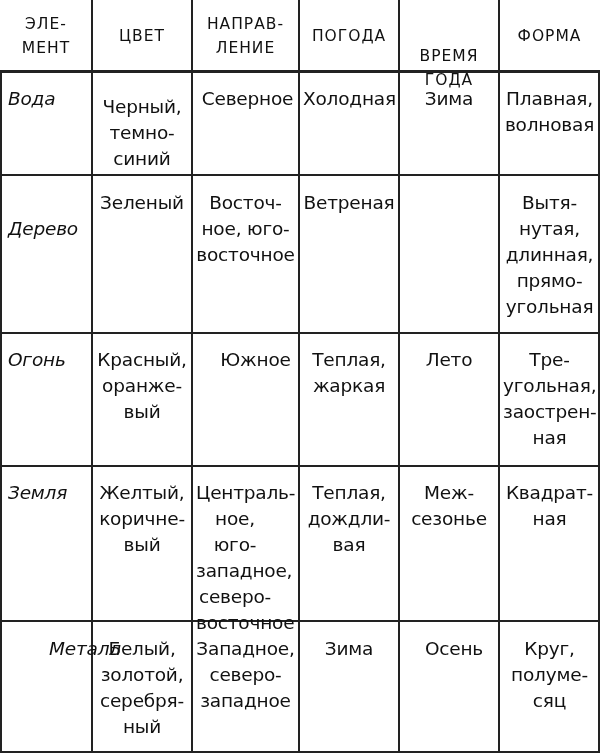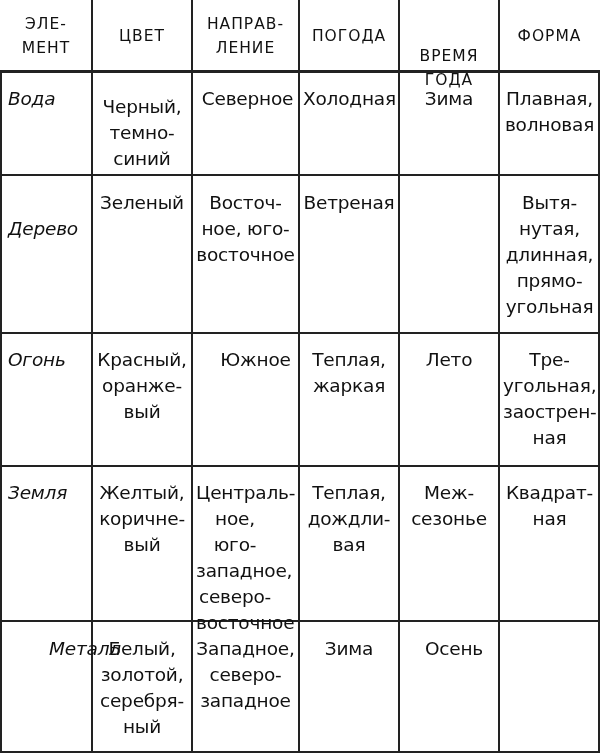--- a/index.html
+++ b/index.html
@@ -145,14 +145,17 @@
   <div class="cell elem" style="left:5px;top:636px;width:92px;padding-left:44px;">Металл</div>
   <div class="cell" style="left:92px;top:636px;width:100px;">Белый,
 золотой,
 серебря-
 ный</div>
   <div class="cell" style="left:192px;top:636px;width:107px;">Западное,
 северо-
 западное</div>
   <div class="cell" style="left:299px;top:636px;width:100px;">Зима</div>
   <div class="cell" style="left:399px;top:636px;width:100px;padding-left:14px;">Осень</div>
+  <div class="cell" style="left:499px;top:636px;width:101px;">Круг,
+полуме-
+сяц</div>
 
 </div>
 
 </body></html>

